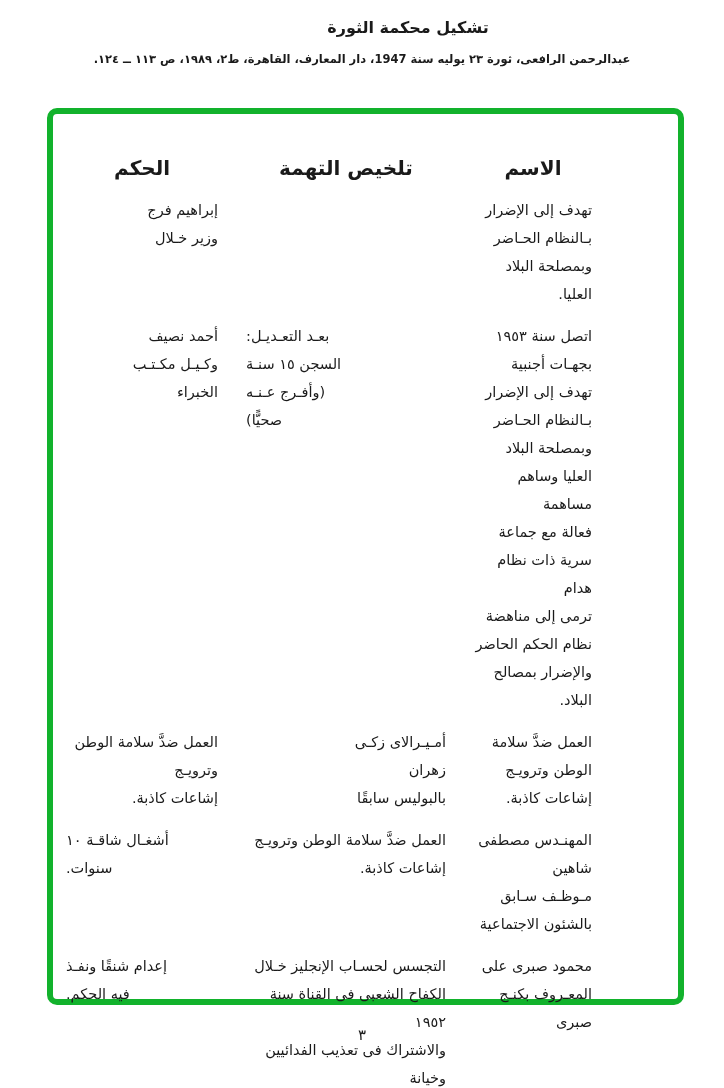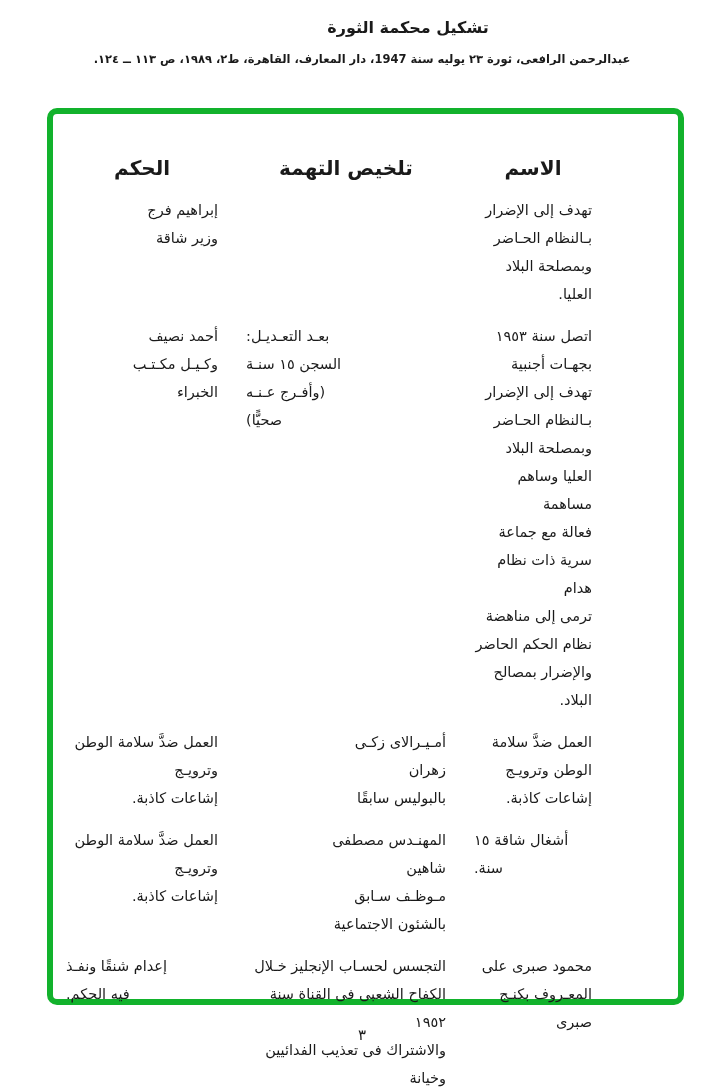--- a/index.html
+++ b/index.html
@@ -95,21 +95,21 @@
 
       <div class="col-header">الاسم</div>
       <div class="col-header">تلخيص التهمة</div>
       <div class="col-header">الحكم</div>
 
       <div class="cell charge-cell">تهدف إلى الإضرار بـالنظام الحـاضر
 وبمصلحة البلاد العليا.</div>
       <div class="cell verdict-cell"></div>
 
       <div class="cell name-cell">إبراهيم فرج
-وزير شاقة</div>
+وزير خـلال</div>
       <div class="cell charge-cell">اتصل سنة ١٩٥٣ بجهـات أجنبية
 تهدف إلى الإضرار بـالنظام الحـاضر
 وبمصلحة البلاد العليا وساهم مساهمة
 فعالة مع جماعة سرية ذات نظام هدام
 ترمى إلى مناهضة نظام الحكم الحاضر
 والإضرار بمصالح البلاد.</div>
       <div class="cell verdict-cell">بعـد التعـديـل:
 السجن ١٥ سنـة
 (وأفـرج عـنـه
 صحيًّا)</div>
@@ -118,29 +118,29 @@
 وكـيـل مكـتـب
 الخبراء</div>
       <div class="cell charge-cell">العمل ضدَّ سلامة الوطن وترويـج
 إشاعات كاذبة.</div>
 
       <div class="cell name-cell">أمـيـرالاى زكـى
 زهران
 بالبوليس سابقًا</div>
       <div class="cell charge-cell">العمل ضدَّ سلامة الوطن وترويـج
 إشاعات كاذبة.</div>
-      <div class="cell verdict-cell">أشغال شاقة ١٥
-سنة.</div>
 
       <div class="cell name-cell">المهنـدس مصطفى
 شاهين
 مـوظـف سـابق
 بالشئون الاجتماعية</div>
       <div class="cell charge-cell">العمل ضدَّ سلامة الوطن وترويـج
 إشاعات كاذبة.</div>
+      <div class="cell verdict-cell">أشغـال شاقـة ١٠
+سنوات.</div>
 
       <div class="cell name-cell">محمود صبرى على
 المعـروف بكنـج
 صبرى</div>
       <div class="cell charge-cell">التجسس لحسـاب الإنجليز خـلال
 الكفاح الشعبى فى القناة سنة ١٩٥٢
 والاشتراك فى تعذيب الفدائيين وخيانة
 الوطن والتعاون مع القوات المعـاديـة
 للبلاد.</div>
       <div class="cell verdict-cell">إعدام شنقًا ونفـذ

